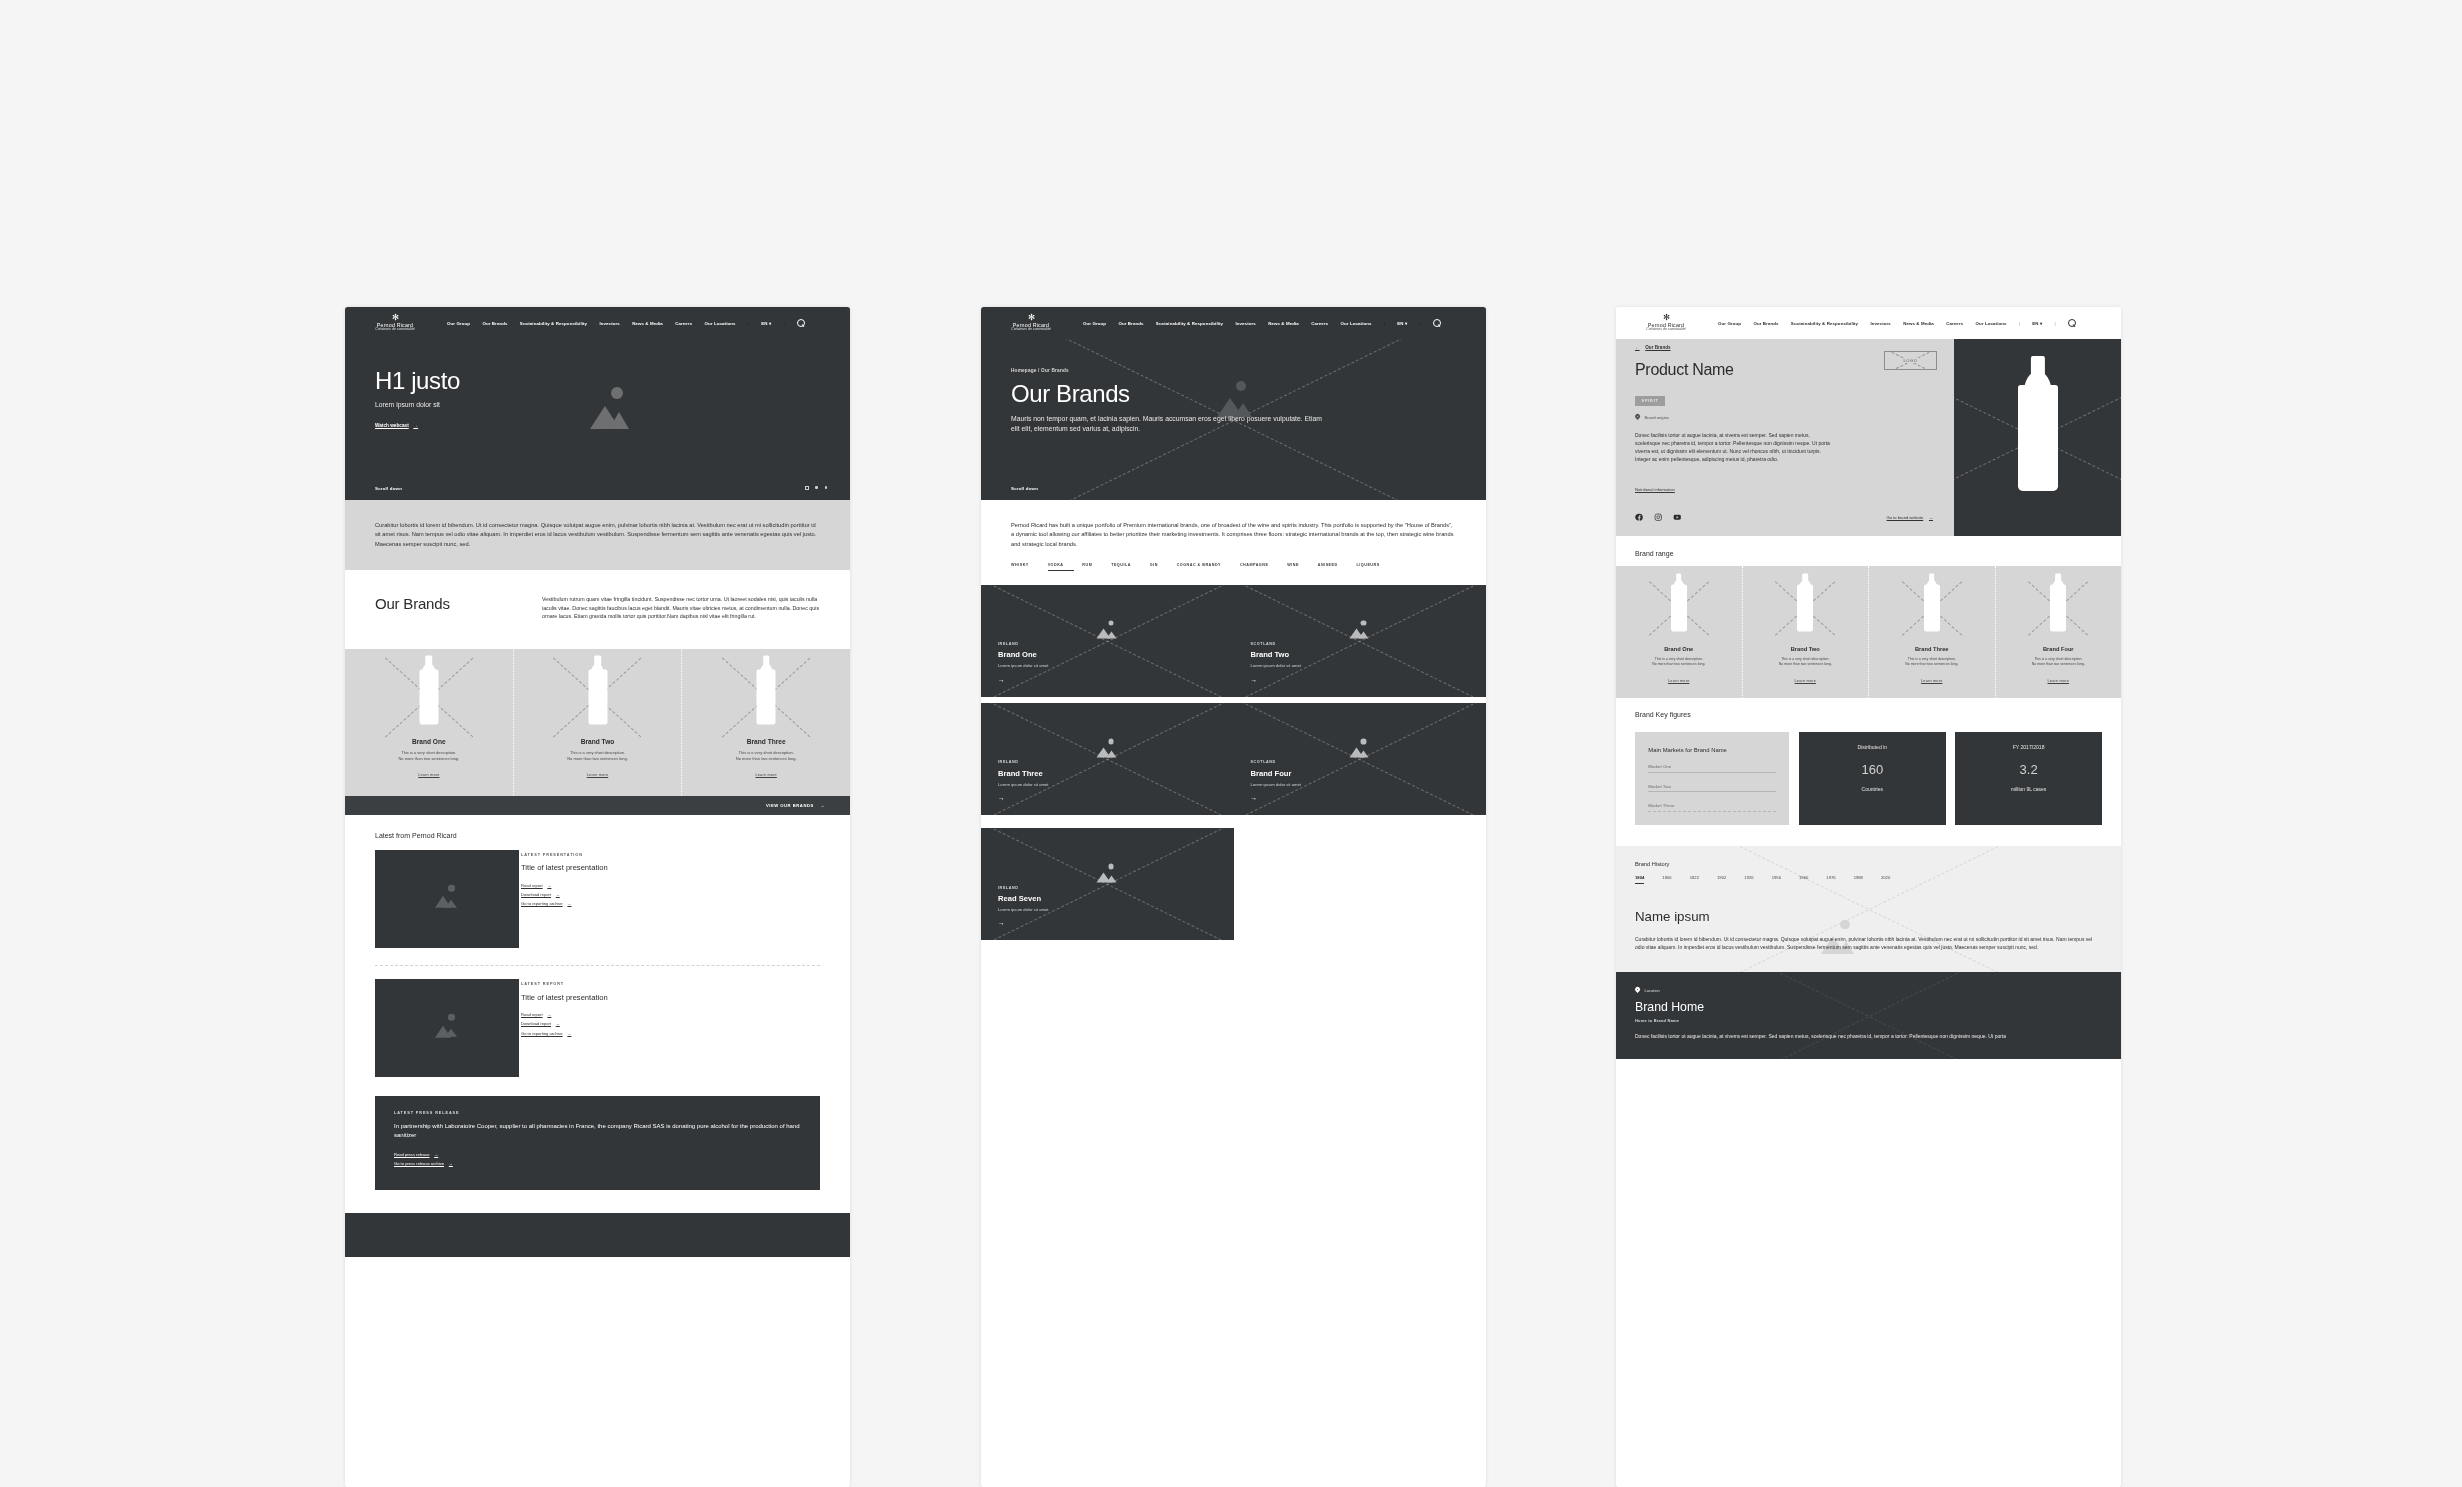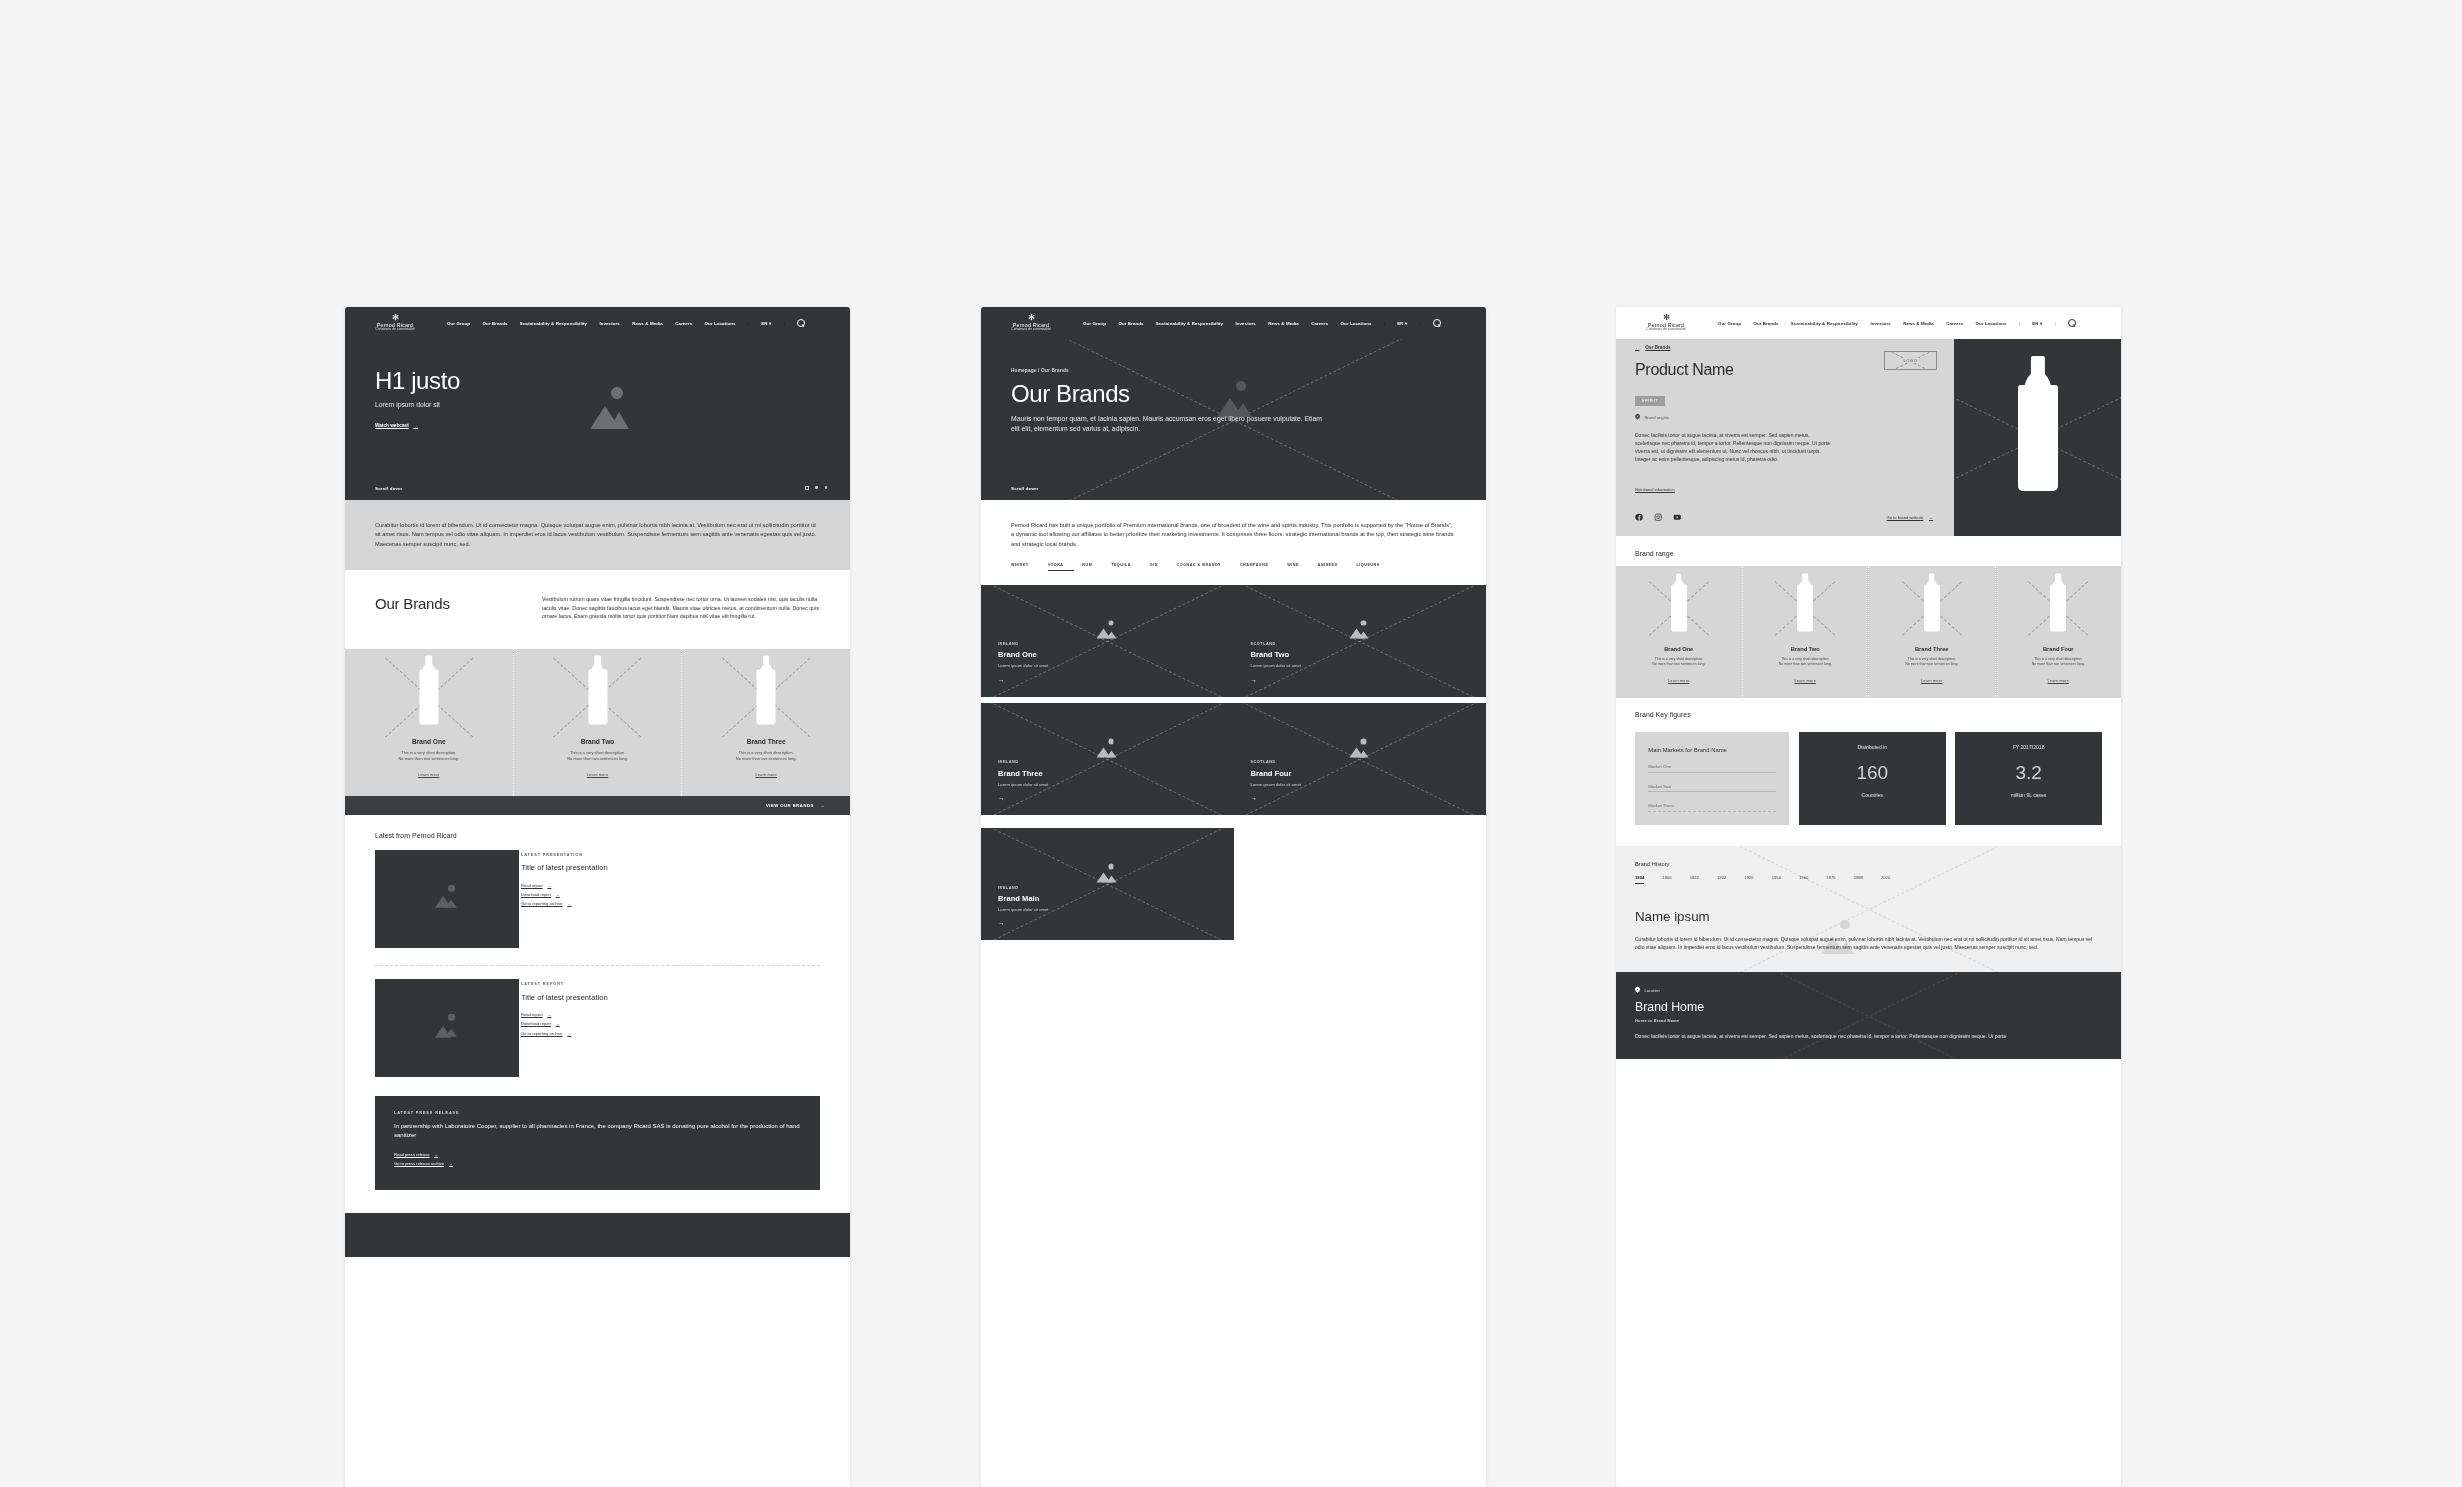--- a/index.html
+++ b/index.html
@@ -233,21 +233,21 @@
   .range-card .brand-desc { font-size:3.5px; }
 
   .keyfig-row { display:flex; gap: 9.5px; padding: 3.8px 19px 21px; }
   .kf { flex:1; height: 93px; position:relative; }
   .kf-light { background:#d6d6d6; padding: 14.2px 13.3px; }
   .kf-dark { background:#333638; color:#fff; padding: 12.3px 9.5px; text-align:center; }
   .kf-title { font-size:5.9px; line-height:1.4; color:#2c2c2c; }
   .kf-mkt { font-size:4.4px; color:#6a6a6a; padding-bottom: 2.8px; border-bottom:0.8px solid #b5b5b5; margin-top: 10.4px;}
   .kf-mkt.dashed { border-bottom-style: dashed; }
   .kf-label { font-size:5.1px; color:#e6e6e6; }
-  .kf-num { font-size: 19px; font-weight:300; color:#d2d2d2; margin: 13.3px 0 9.5px; line-height:1;}
+  .kf-num { font-size: 13px; font-weight:300; color:#d2d2d2; margin: 13.3px 0 9.5px; line-height:1;}
   .kf-unit { font-size: 5px; color:#e6e6e6; }
 
   .history-sec { background:#efefef; position:relative; padding: 15px 19px 21px; overflow:hidden;}
   .hist-title { font-size:5.7px; color:#2c2c2c; margin-bottom: 8.5px; position:relative; z-index:2;}
   .year-row { display:flex; gap: 0; position:relative; z-index:2; margin-bottom: 25px;}
   .year { font-size:4.2px; color:#4a4a4a; margin-right: 18px; padding-bottom:2.8px; border-bottom:1.4px solid transparent;}
   .year.active { font-weight:700; color:#1f1f1f; border-bottom-color:#333; }
   .hist-h2 { font-size: 13.3px; font-weight:300; color:#2c2c2c; margin-bottom: 11.4px; position:relative; z-index:2;}
   .hist-p { font-size: 5px; line-height:1.62; color:#2f2f2f; position:relative; z-index:2;}
 
@@ -547,21 +547,21 @@
 
     <div class="tile-row">
       <div class="tile half">
         <div class="xbox"></div>
         <div class="ph tile-ph" style="width:25px;height:23px;">
           <div class="sun" style="left:13.3px;top:0;width:5.7px;height:5.7px;background:#b9bbbd;"></div>
           <div class="mtn" style="left:1.9px;top:8.5px;width:0;height:0;border-left:7.6px solid transparent;border-right:7.6px solid transparent;border-bottom:10.4px solid #b9bbbd;"></div>
           <div class="mtn" style="left:11.4px;top:11.4px;width:0;height:0;border-left:5.7px solid transparent;border-right:5.7px solid transparent;border-bottom:7.6px solid #b9bbbd;"></div>
         </div>
         <div class="tile-country">IRELAND</div>
-        <div class="tile-name">Brand Main</div>
+        <div class="tile-name">Read Seven</div>
         <div class="tile-sub">Lorem ipsum dolor sit amet</div>
         <div class="tile-arrow">→</div>
       </div>
       <div style="flex:0 0 50%; background:#fff;"></div>
     </div>
   </div>
 
   <div class="frame" id="frame-product">
 
     <div class="site-header hdr-light">

